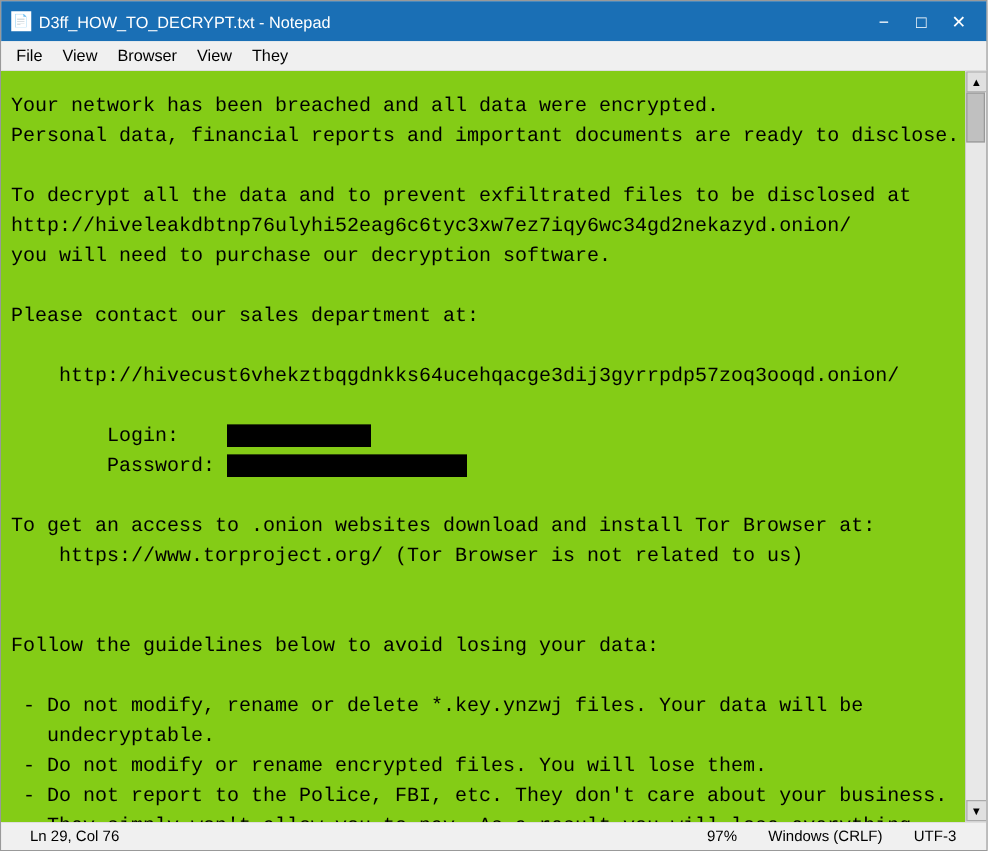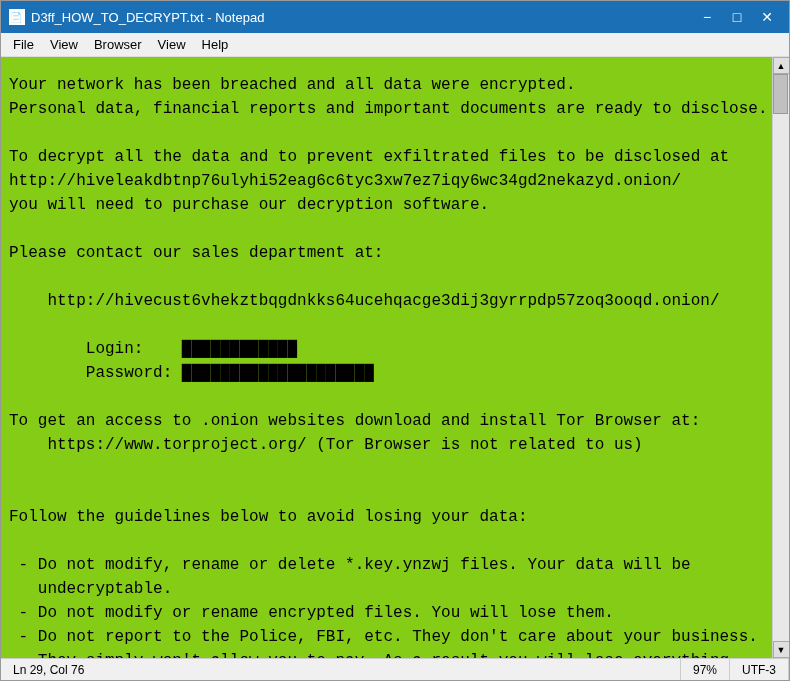--- a/index.html
+++ b/index.html
@@ -144,21 +144,21 @@
       top: 0;
       left: 0;
     }
 
     .status-bar {
       background: #f0f0f0;
       border-top: 1px solid #ccc;
       display: flex;
       align-items: center;
       height: 22px;
-      padding: 0;
+      padding: 11px;
     }
 
     .status-segment {
       padding: 0 12px;
       font-size: 12px;
       color: #000;
       border-right: 1px solid #ccc;
       height: 100%;
       display: flex;
       align-items: center;
@@ -190,21 +190,21 @@
       <button class="title-bar-btn">□</button>
       <button class="title-bar-btn close">✕</button>
     </div>
   </div>
 
   <div class="menu-bar">
     <span class="menu-item">File</span>
     <span class="menu-item">View</span>
     <span class="menu-item">Browser</span>
     <span class="menu-item">View</span>
-    <span class="menu-item">Help</span>
+    <span class="menu-item">They</span>
   </div>
 
   <div class="text-container">
     <div style="position:relative; flex:1; overflow:hidden; display:flex;">
       <textarea class="text-area" readonly="" style="">Your network has been breached and all data were encrypted.
 Personal data, financial reports and important documents are ready to disclose.
 
 To decrypt all the data and to prevent exfiltrated files to be disclosed at
 http://hiveleakdbtnp76ulyhi52eag6c6tyc3xw7ez7iqy6wc34gd2nekazyd.onion/
 you will need to purchase our decryption software.
@@ -238,15 +238,16 @@
       <div class="scroll-track">
         <div class="scroll-thumb"></div>
       </div>
       <div class="scroll-btn">▼</div>
     </div>
   </div>
 
   <div class="status-bar">
     <div class="status-segment">Ln 29, Col 76</div>
     <div class="status-segment">97%</div>
+    <div class="status-segment">Windows (CRLF)</div>
     <div class="status-segment">UTF-3</div>
   </div>
 </div>
 
 </body></html>

